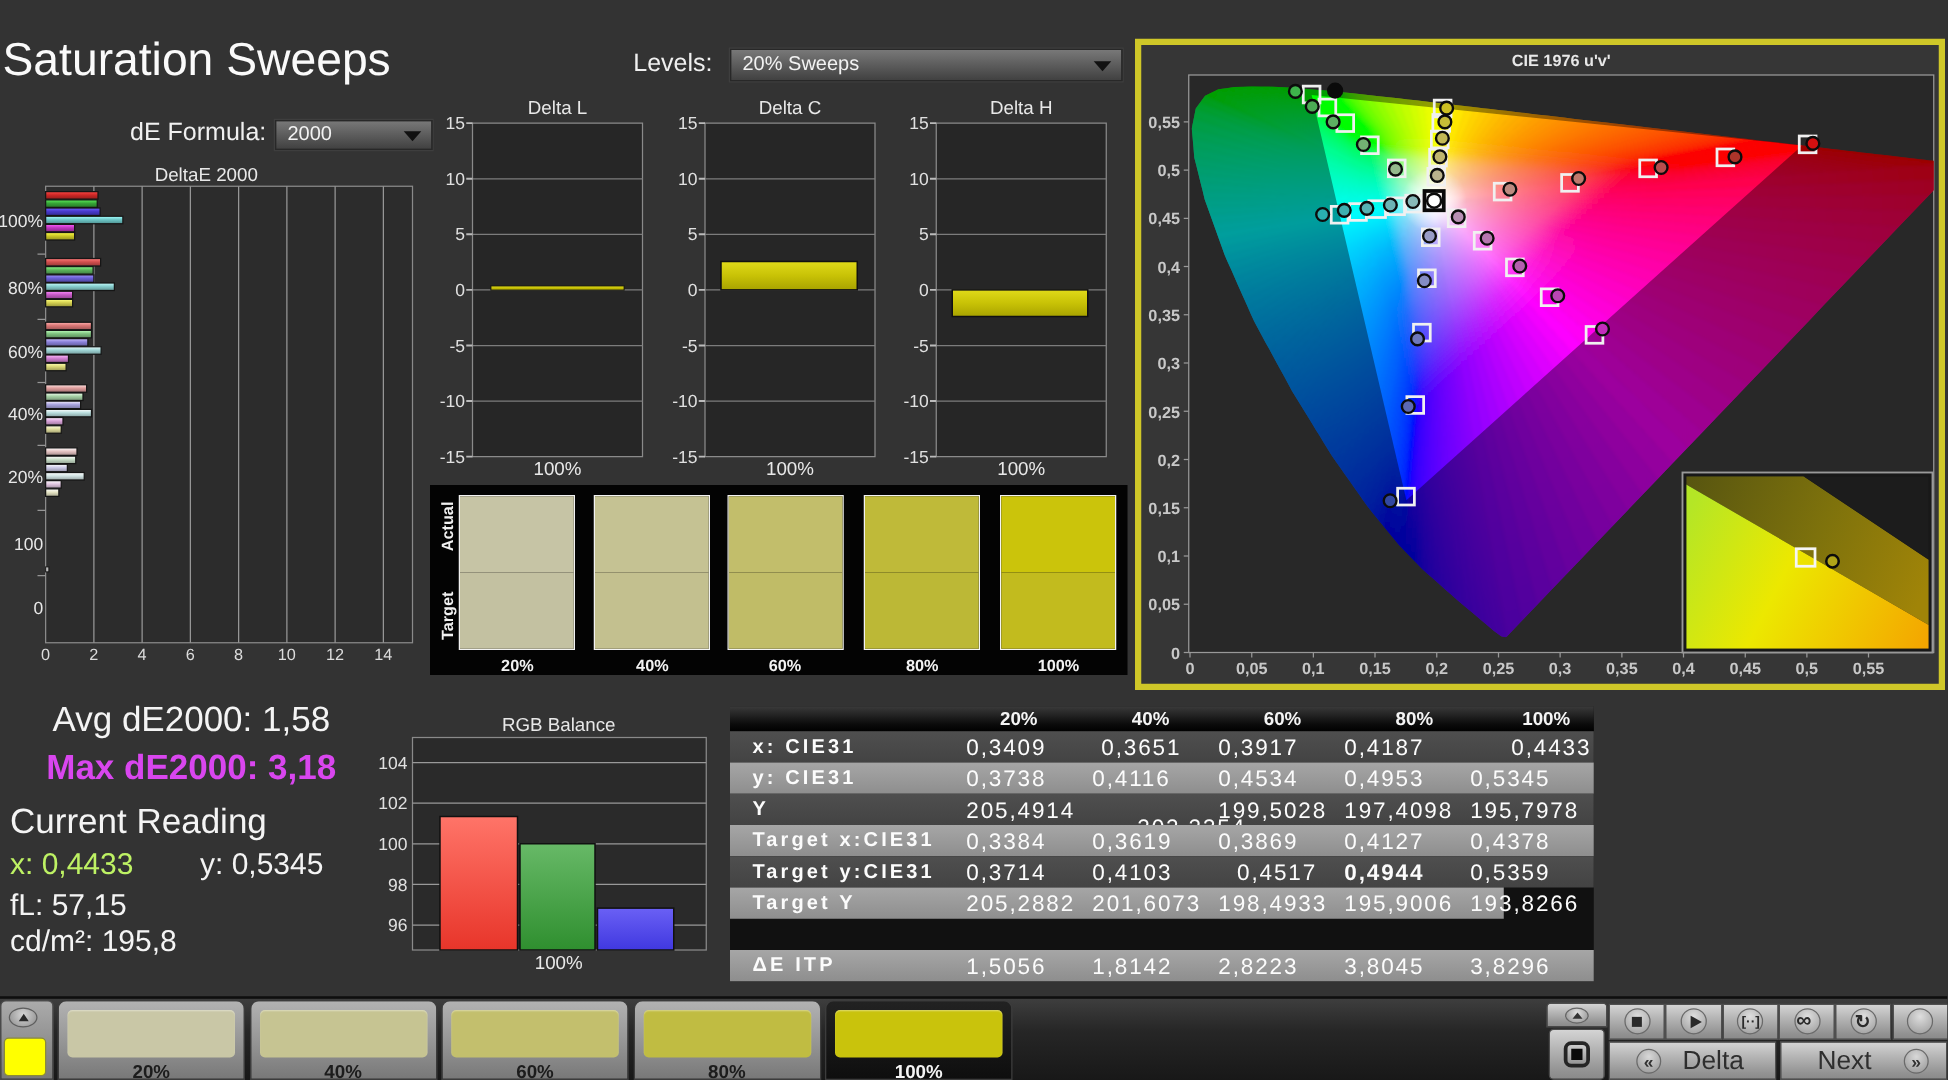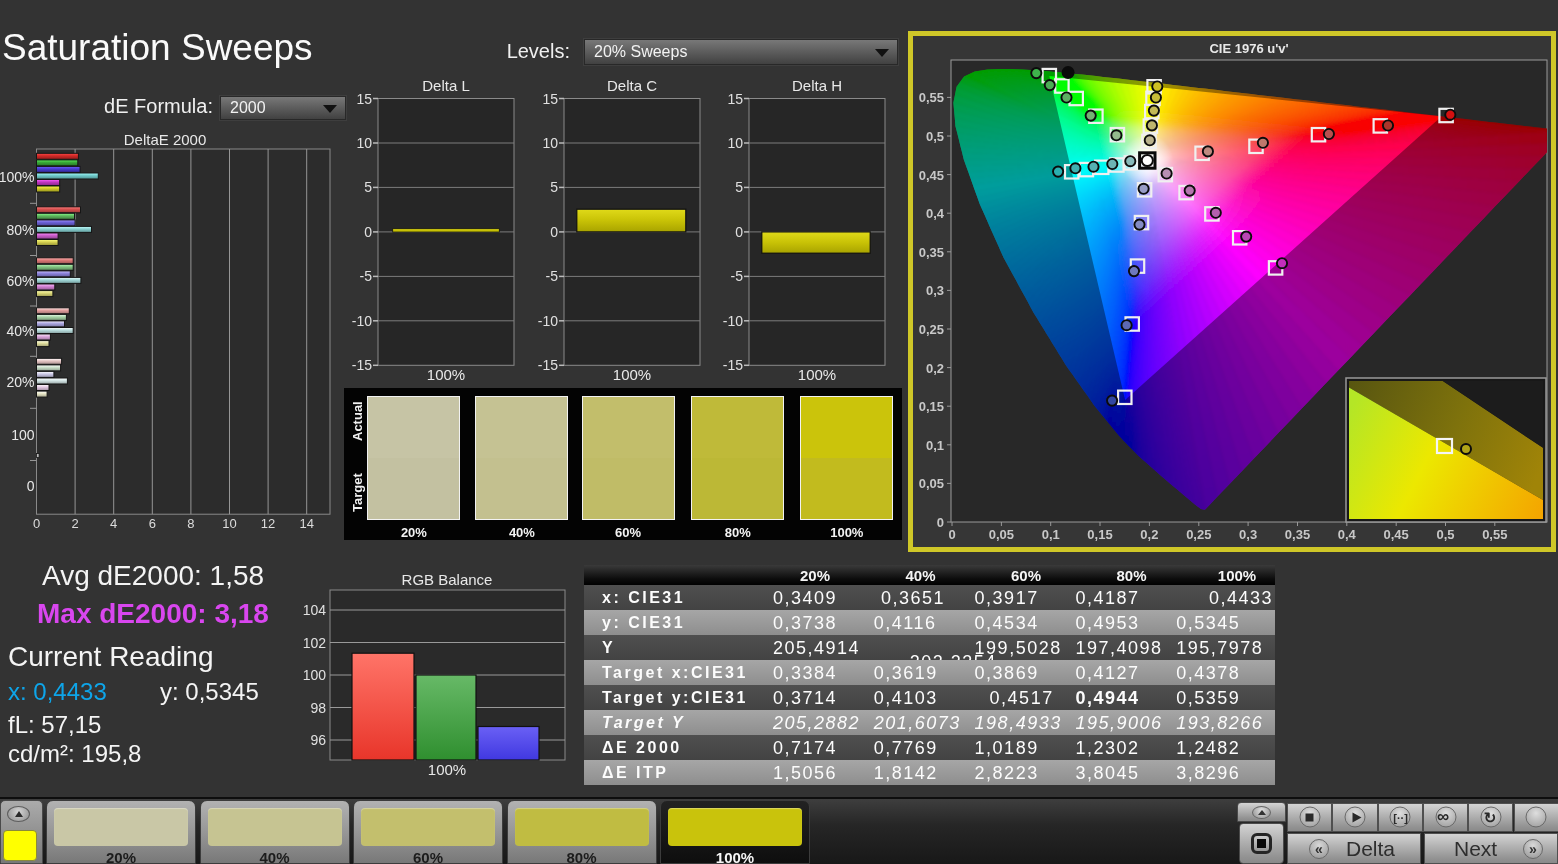--- a/index.html
+++ b/index.html
@@ -2878,21 +2878,21 @@
           <path d="M534.8 350 L635 350 L635 416.8 Z" fill="#1c1c1c"></path>
         </g>
         <rect x="529" y="408" width="15" height="14" fill="none" stroke="#f5f5f5" stroke-width="2.2"></rect>
         <circle cx="558" cy="418" r="5" fill="#b0a418" stroke="#0c0c0c" stroke-width="2"></circle>
       </g>
     </svg>
 </svg>
 <div class="abs" style="left:42px;top:560px;font-size:28px;color:#f4f4f4;">Avg dE2000: 1,58</div>
 <div class="abs" style="left:37px;top:598px;font-size:28px;color:#d946ef;font-weight:bold;">Max dE2000: 3,18</div>
 <div class="abs" style="left:8px;top:641px;font-size:28px;color:#f4f4f4;">Current Reading</div>
-<div class="abs" style="left:8px;top:678px;font-size:24px;color:#0ea5e9;">x: 0,4433</div>
+<div class="abs" style="left:8px;top:678px;font-size:24px;color:#bef264;">x: 0,4433</div>
 <div class="abs" style="left:160px;top:678px;font-size:24px;color:#f4f4f4;">y: 0,5345</div>
 <div class="abs" style="left:8px;top:711px;font-size:24px;color:#f4f4f4;">fL: 57,15</div>
 <div class="abs" style="left:8px;top:740px;font-size:24px;color:#f4f4f4;">cd/m²: 195,8</div>
 <svg class="abs" style="left:288px;top:565px;" width="293" height="218" xmlns="http://www.w3.org/2000/svg">
     <defs>
       <linearGradient id="rb_r" x1="0" y1="0" x2="0" y2="1">
         <stop offset="0" stop-color="#ff7468"></stop>
         <stop offset="1" stop-color="#e8352a"></stop>
       </linearGradient>
       <linearGradient id="rb_g" x1="0" y1="0" x2="0" y2="1">
@@ -2962,35 +2962,27 @@
 <div class="abs" style="left:592.2px;top:3px;font-size:18px;letter-spacing:1.5px;color:#fcfcfc;">0,4378</div>
 </div>
 <div class="abs" style="left:0;top:120px;width:691px;height:25px;background:linear-gradient(#4f4f4f,#434343);">
 <div class="abs" style="left:18px;top:4px;font-size:16px;font-weight:bold;letter-spacing:2.5px;color:#fcfcfc;">Target y:CIE31</div>
 <div class="abs" style="left:189px;top:3px;font-size:18px;letter-spacing:1.5px;color:#fcfcfc;">0,3714</div>
 <div class="abs" style="left:289.8px;top:3px;font-size:18px;letter-spacing:1.5px;color:#fcfcfc;">0,4103</div>
 <div class="abs" style="left:390.6px;top:3px;font-size:18px;letter-spacing:1.5px;color:#fcfcfc;margin-left:15px;">0,4517</div>
 <div class="abs" style="left:491.40000000000003px;top:3px;font-size:18px;letter-spacing:1.5px;color:#fcfcfc;font-weight:bold;">0,4944</div>
 <div class="abs" style="left:592.2px;top:3px;font-size:18px;letter-spacing:1.5px;color:#fcfcfc;">0,5359</div>
 </div>
-<div class="abs" style="left:0;top:145px;width:691px;height:25px;background:linear-gradient(#a6a6a6,#8e8e8e);font-style:italic;">
+<div class="abs" style="left:0;top:145px;width:619px;height:25px;background:linear-gradient(#a6a6a6,#8e8e8e);">
 <div class="abs" style="left:18px;top:4px;font-size:16px;font-weight:bold;letter-spacing:2.5px;color:#fcfcfc;">Target Y</div>
 <div class="abs" style="left:189px;top:3px;font-size:18px;letter-spacing:1.5px;color:#fcfcfc;">205,2882</div>
 <div class="abs" style="left:289.8px;top:3px;font-size:18px;letter-spacing:1.5px;color:#fcfcfc;">201,6073</div>
 <div class="abs" style="left:390.6px;top:3px;font-size:18px;letter-spacing:1.5px;color:#fcfcfc;">198,4933</div>
 <div class="abs" style="left:491.40000000000003px;top:3px;font-size:18px;letter-spacing:1.5px;color:#fcfcfc;">195,9006</div>
 <div class="abs" style="left:592.2px;top:3px;font-size:18px;letter-spacing:1.5px;color:#fcfcfc;">193,8266</div>
-</div>
-<div class="abs" style="left:0;top:170px;width:691px;height:25px;background:linear-gradient(#4f4f4f,#434343);">
-<div class="abs" style="left:18px;top:4px;font-size:16px;font-weight:bold;letter-spacing:2.5px;color:#fcfcfc;">ΔE 2000</div>
-<div class="abs" style="left:189px;top:3px;font-size:18px;letter-spacing:1.5px;color:#fcfcfc;">0,7174</div>
-<div class="abs" style="left:289.8px;top:3px;font-size:18px;letter-spacing:1.5px;color:#fcfcfc;">0,7769</div>
-<div class="abs" style="left:390.6px;top:3px;font-size:18px;letter-spacing:1.5px;color:#fcfcfc;">1,0189</div>
-<div class="abs" style="left:491.40000000000003px;top:3px;font-size:18px;letter-spacing:1.5px;color:#fcfcfc;">1,2302</div>
-<div class="abs" style="left:592.2px;top:3px;font-size:18px;letter-spacing:1.5px;color:#fcfcfc;">1,2482</div>
 </div>
 <div class="abs" style="left:0;top:195px;width:691px;height:25px;background:linear-gradient(#a6a6a6,#8e8e8e);">
 <div class="abs" style="left:18px;top:4px;font-size:16px;font-weight:bold;letter-spacing:2.5px;color:#fcfcfc;">ΔE ITP</div>
 <div class="abs" style="left:189px;top:3px;font-size:18px;letter-spacing:1.5px;color:#fcfcfc;">1,5056</div>
 <div class="abs" style="left:289.8px;top:3px;font-size:18px;letter-spacing:1.5px;color:#fcfcfc;">1,8142</div>
 <div class="abs" style="left:390.6px;top:3px;font-size:18px;letter-spacing:1.5px;color:#fcfcfc;">2,8223</div>
 <div class="abs" style="left:491.40000000000003px;top:3px;font-size:18px;letter-spacing:1.5px;color:#fcfcfc;">3,8045</div>
 <div class="abs" style="left:592.2px;top:3px;font-size:18px;letter-spacing:1.5px;color:#fcfcfc;">3,8296</div>
 </div>
 </div>

